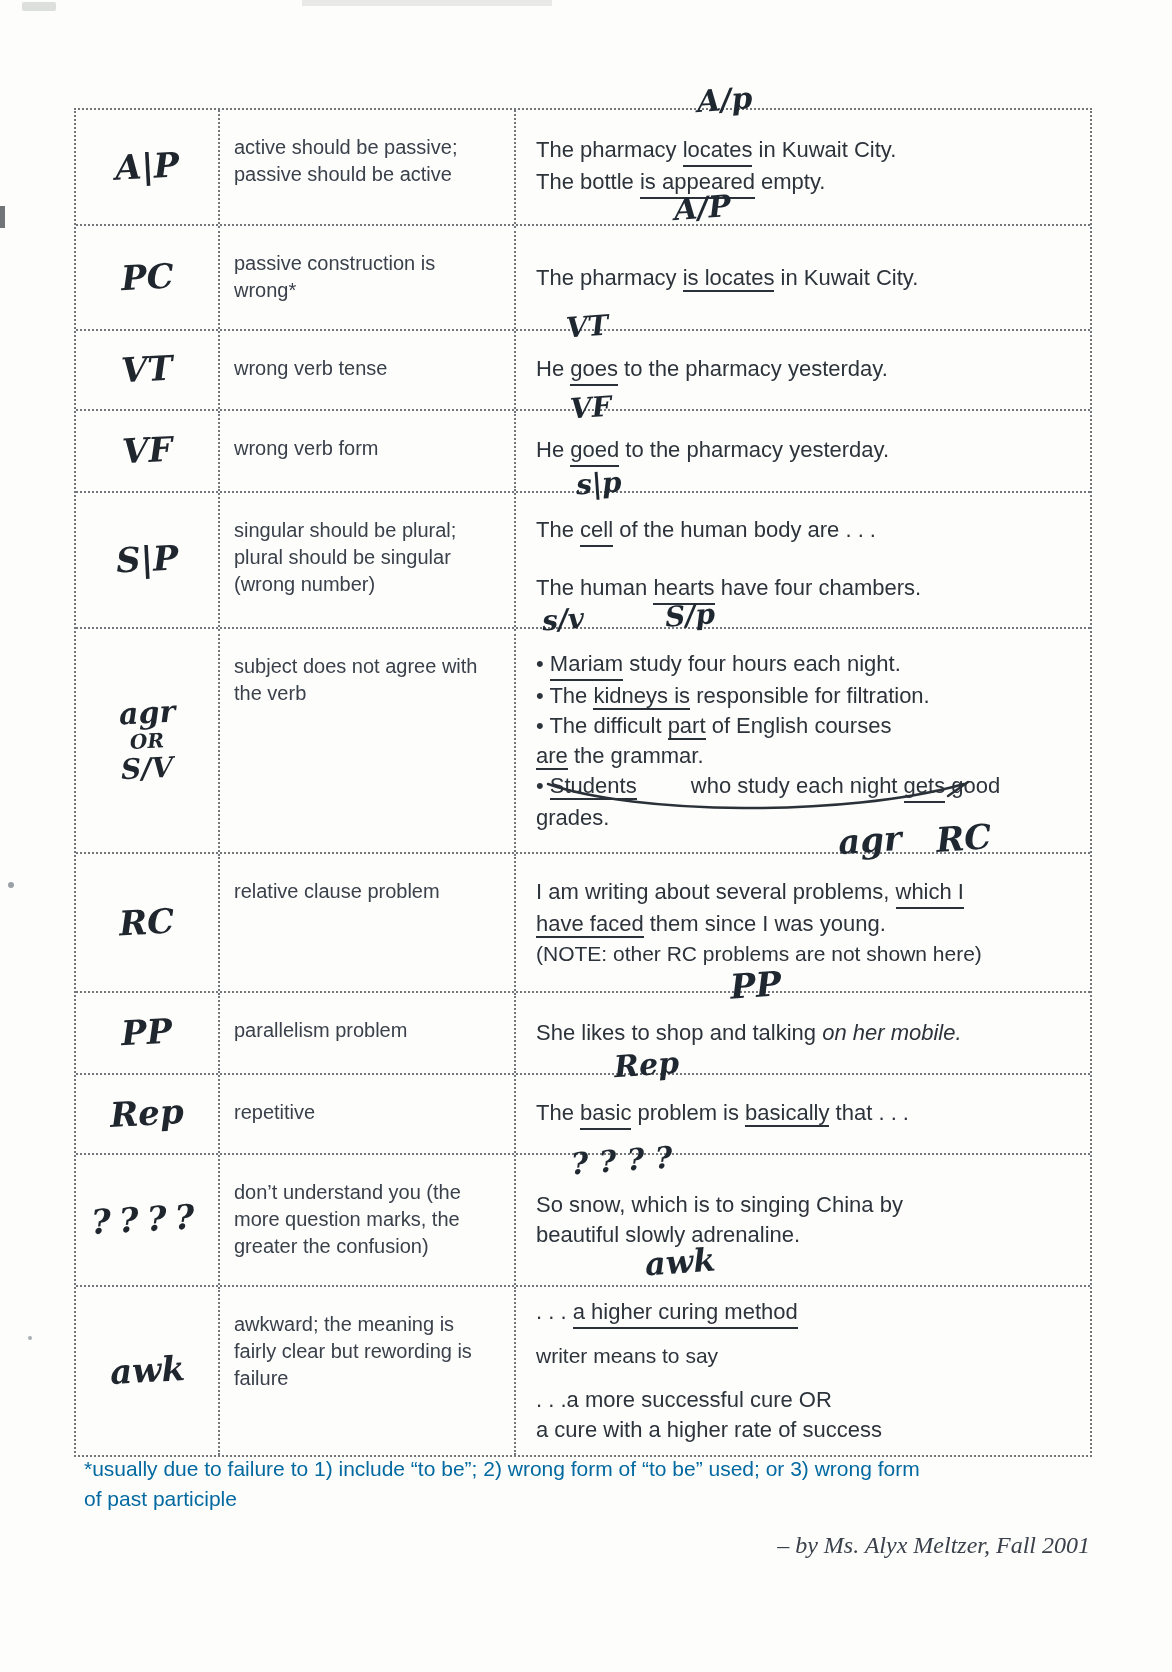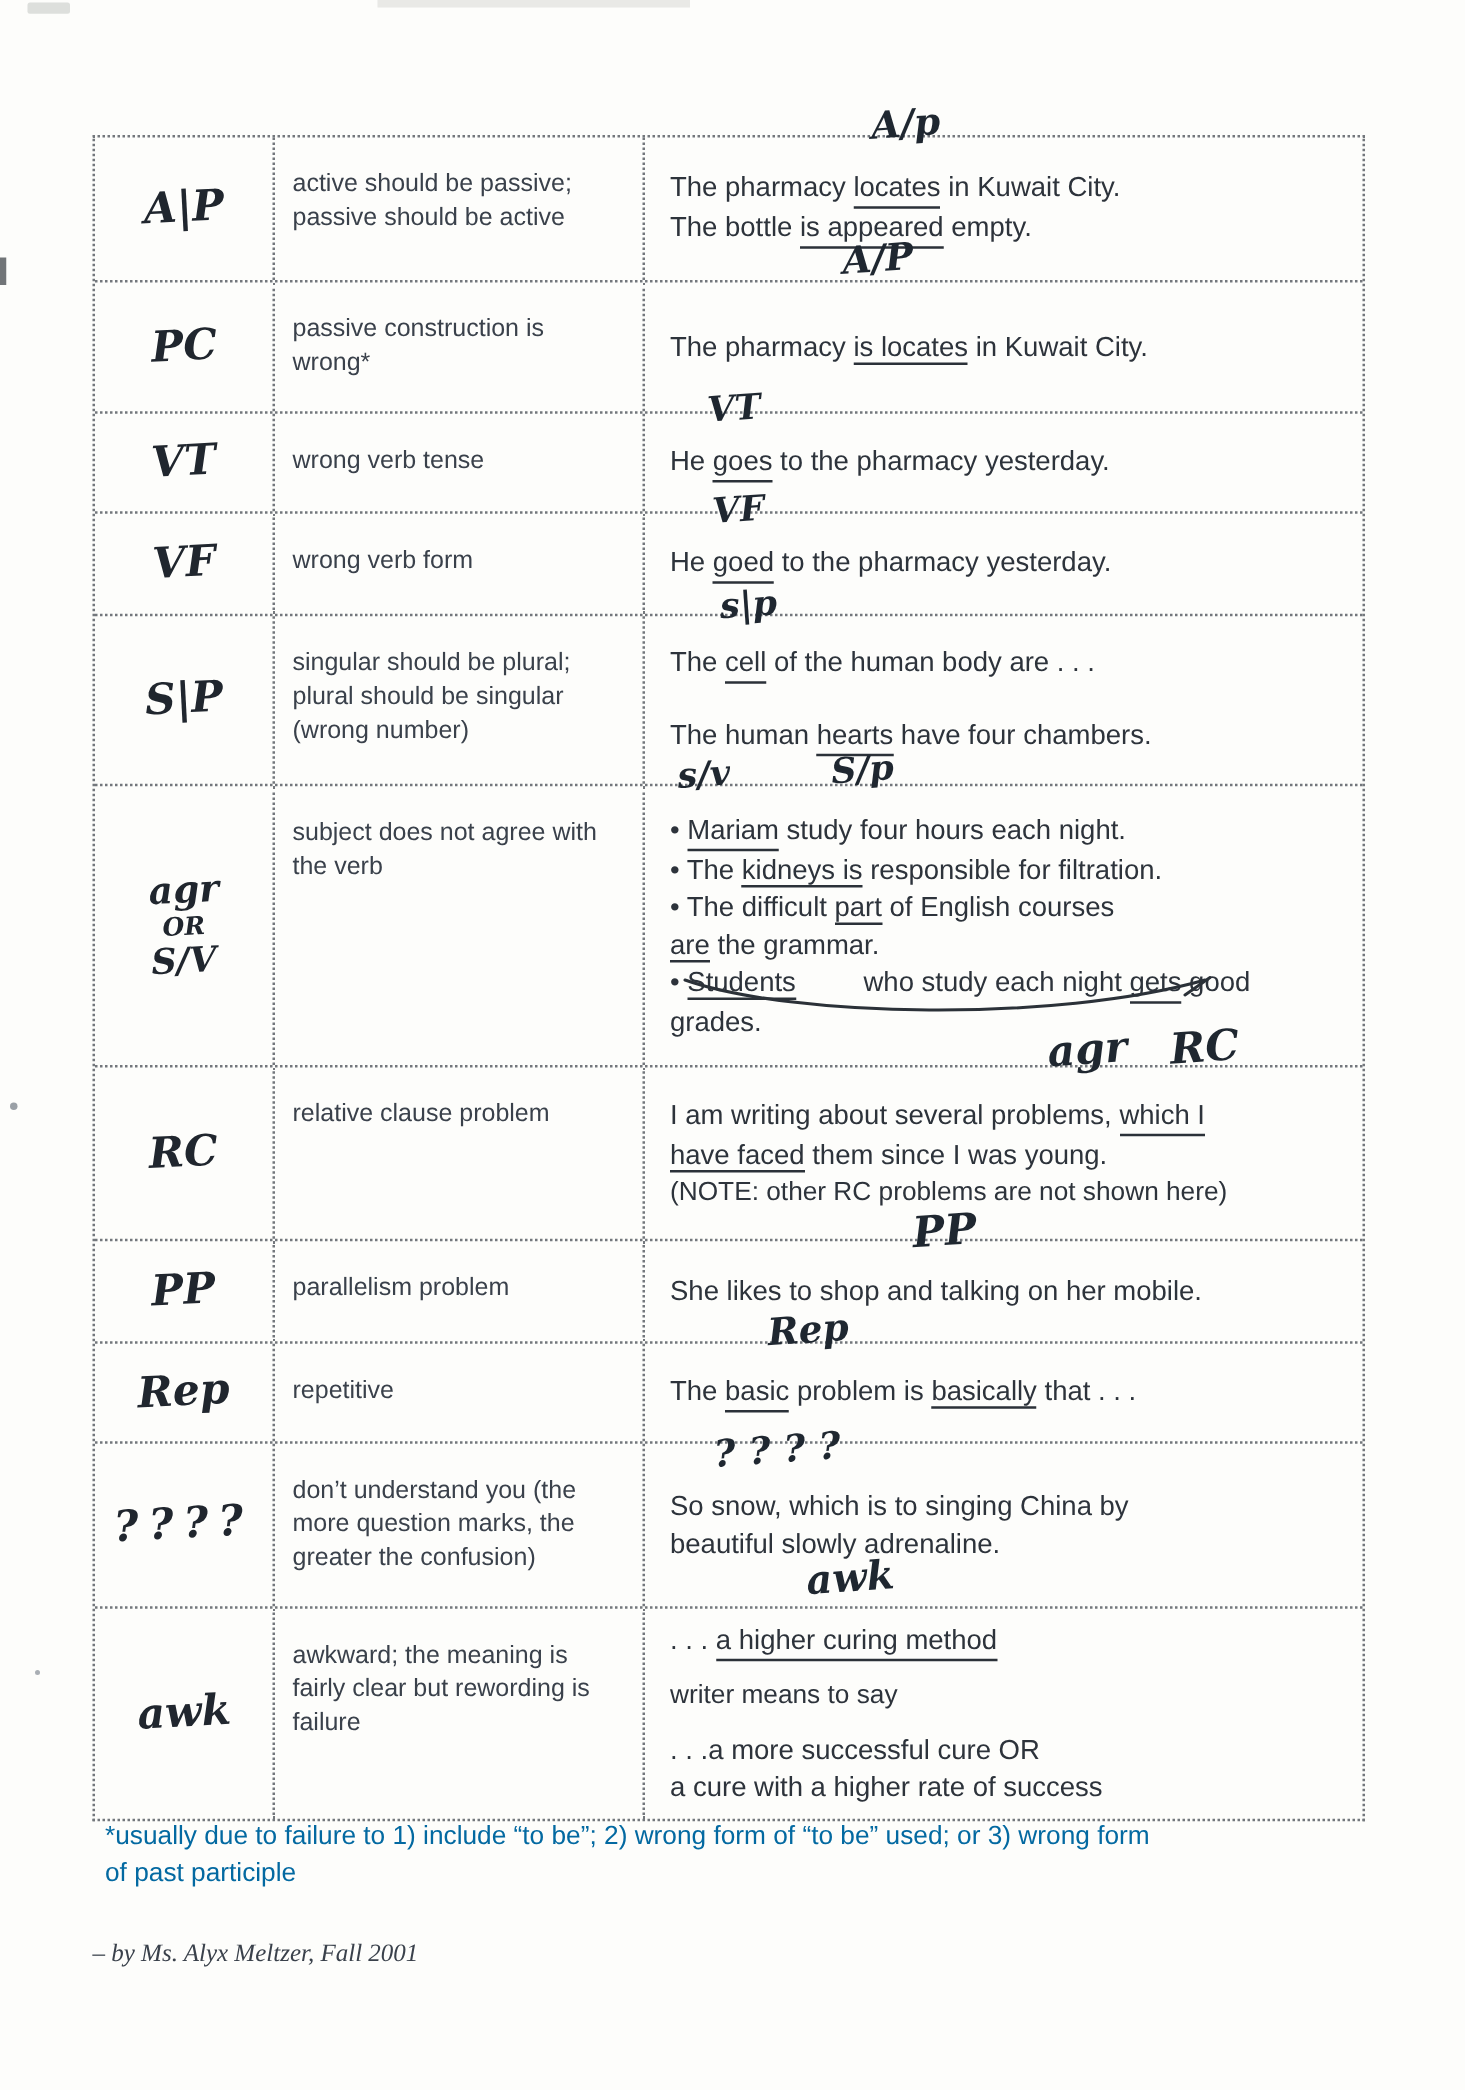--- a/index.html
+++ b/index.html
@@ -44,22 +44,22 @@
   }
   .anch { position:relative; display:inline-block; }
   .u { border-bottom:2px solid #2b3138; }
   .swoosh { position:absolute; left:28px; bottom:30px; z-index:4; pointer-events:none; }
   
   .footnote {
     position:absolute; left:84px; top:1454px; width:960px;
     font-size:21px; line-height:1.45; color:#0369a1;
   }
   .attribution {
-    position:absolute; left:74px; top:1532px; width:1016px; text-align:left;
-    font-family:"Liberation Serif", serif; font-style:italic; font-size:20px; color:#3a414b;margin-top:20px;
+    position:absolute; left:74px; top:1532px; width:1016px; text-align:right;
+    font-family:"Liberation Serif", serif; font-style:italic; font-size:24px; color:#3a414b;
   }
   
   .artifact { position:absolute; pointer-events:none; }
   .a1 { left:22px; top:2px;  width:34px;  height:9px;  background:#c3c6c2; opacity:.55; border-radius:2px; }
   .a2 { left:302px; top:0;   width:250px; height:6px;  background:#dcdcd8; opacity:.6; }
   .a3 { left:0;    top:206px; width:5px;  height:22px; background:#4d5258; opacity:.8; }
   .a4 { left:8px;  top:882px; width:6px;  height:6px;  background:#9aa0a6; border-radius:50%; }
   .a5 { left:28px; top:1336px; width:4px; height:4px;  background:#a9aeb4; border-radius:50%; }
 </style>
 </head>
@@ -171,21 +171,21 @@
         </div>
       </div>
       <div class="row" style="min-height: 80px;">
         <div class="cell sym">
           <div class="hand sym-line" style="font-size: 34px;">PP</div>
         </div>
         <div class="cell mean">
           <div class="mean-line">parallelism problem</div>
         </div>
         <div class="cell ex">
-          <div class="exline"><div style="display: inline;">She likes to shop and </div><div class="anch" style="display: inline-block;">talking<div class="hw" style="left: -22px; top: -48px; font-size: 34px;">PP</div></div><div style="display: inline;"> on her mobile.</div></div>
+          <div class="exline"><div style="display: inline;">She likes to shop and </div><div class="anch" style="display: inline-block;">talking<div class="hw" style="left: -22px; top: -48px; font-size: 34px;">PP</div></div><div style="display: inline; font-style: italic;"> on her mobile.</div></div>
         </div>
       </div>
       <div class="row" style="min-height: 78px;">
         <div class="cell sym">
           <div class="hand sym-line" style="font-size: 34px;">Rep</div>
         </div>
         <div class="cell mean">
           <div class="mean-line">repetitive</div>
         </div>
         <div class="cell ex">

